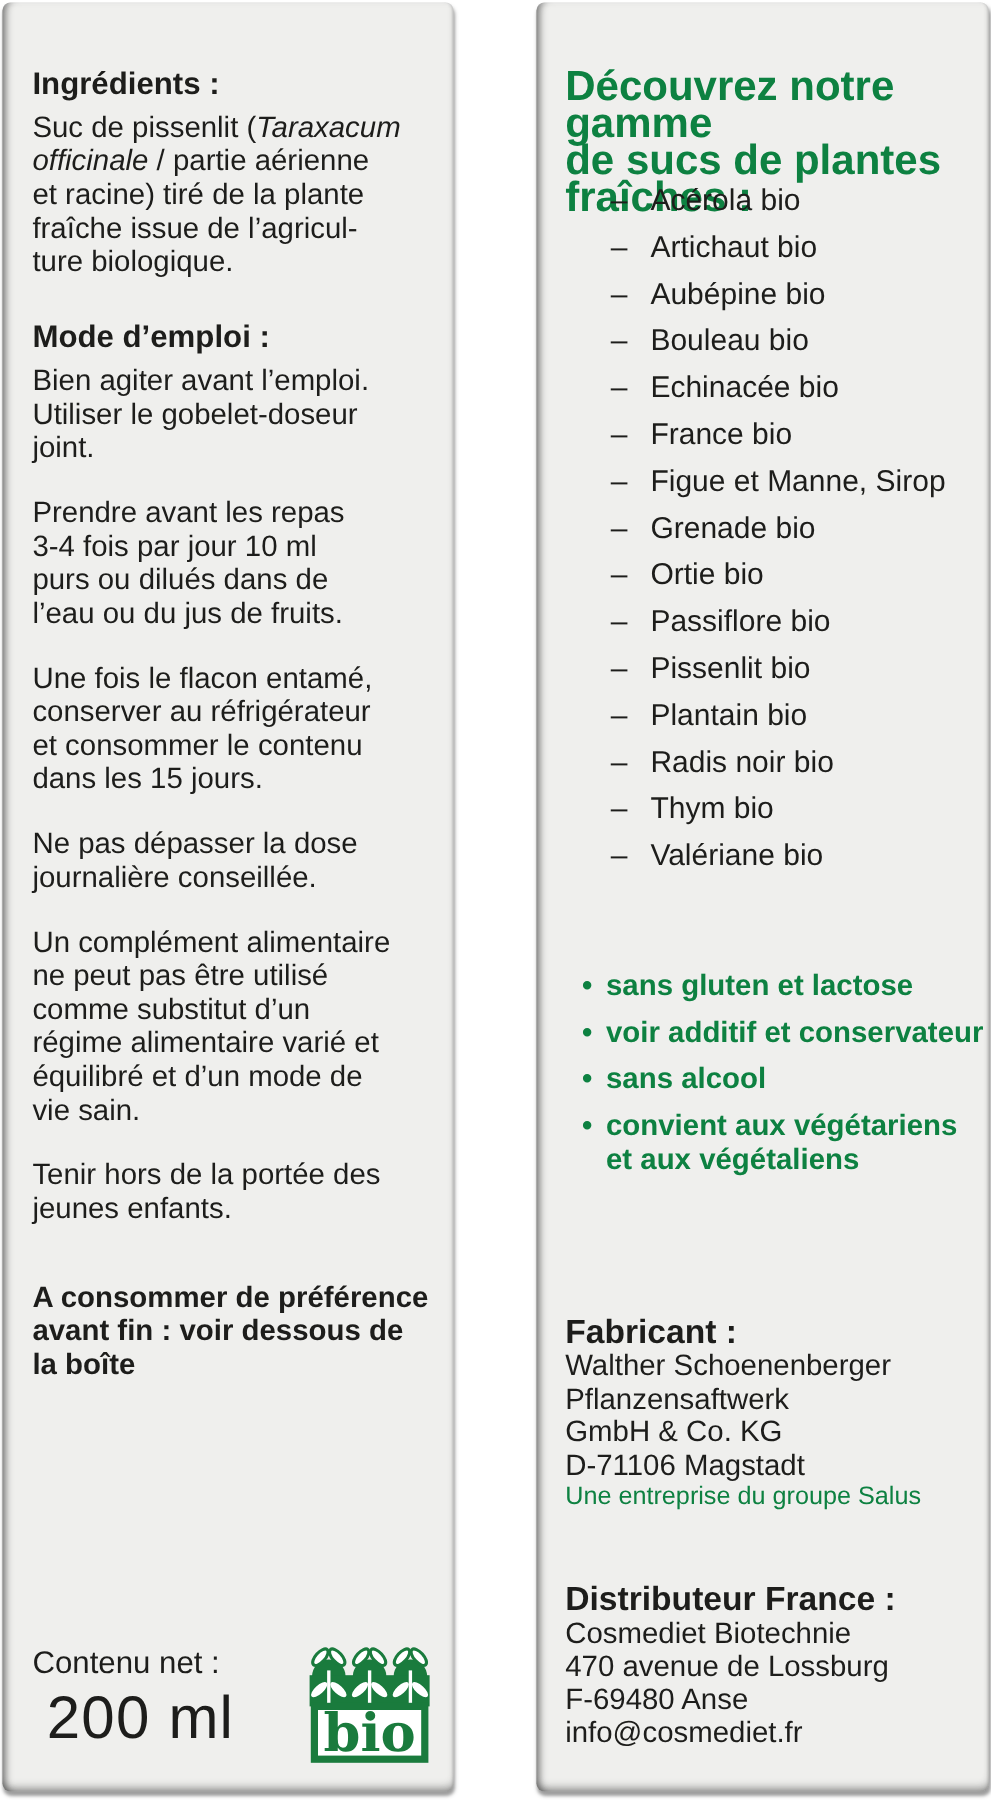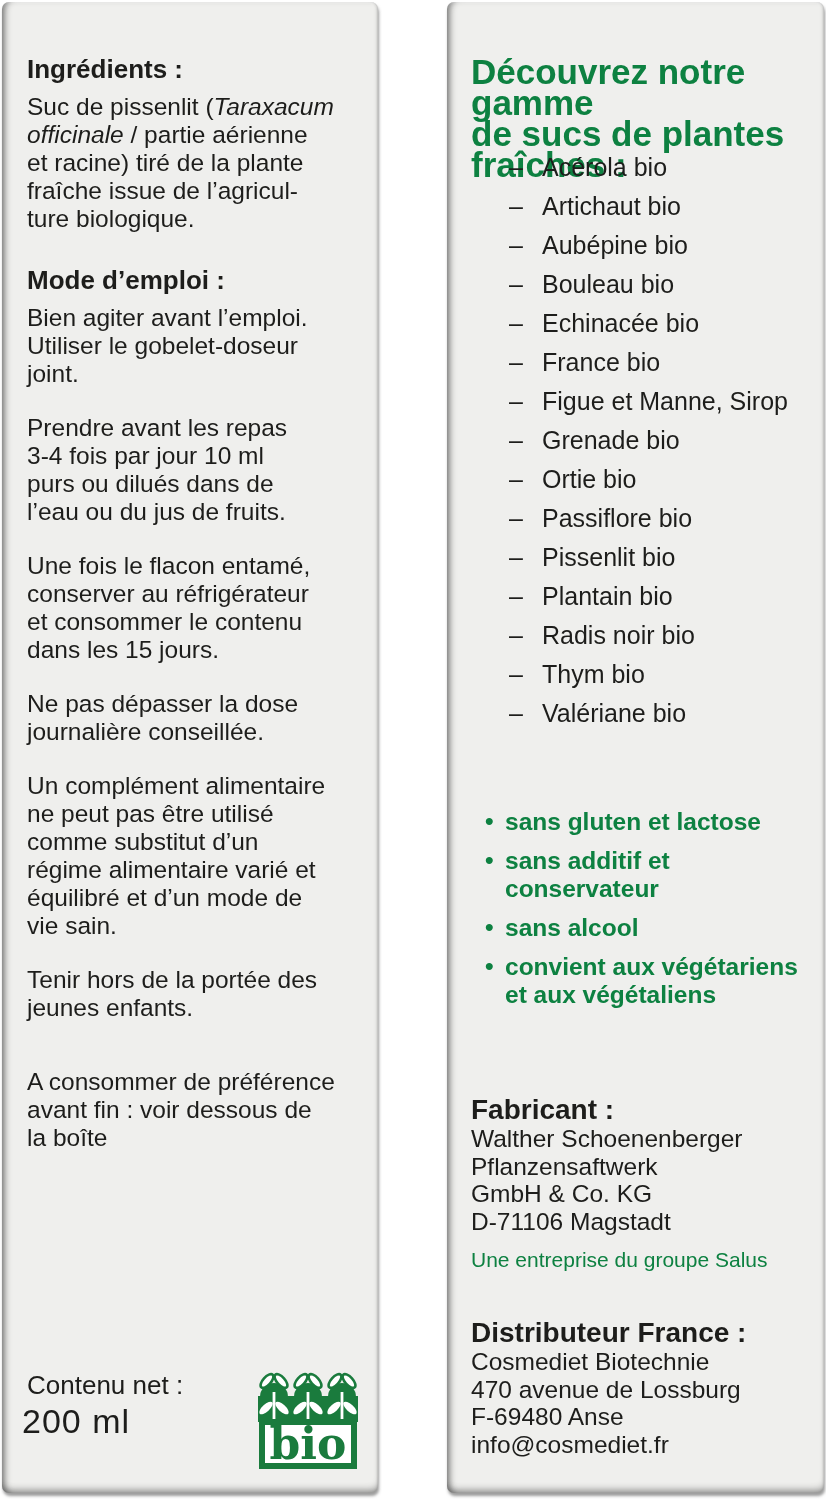--- a/index.html
+++ b/index.html
@@ -29,24 +29,24 @@
 
   
   .left-content{
     position:absolute;left:25px;top:52px;width:334px;
     font-size:24.5px;line-height:28px;
   }
   .sec-title{font-size:26px;font-weight:bold;line-height:30px;}
   .para{white-space:pre-line;margin-top:26px;}
   .para.first{margin-top:9px;}
   .usage-title{margin-top:32px;}
-  .para.bbd{margin-top:46px;}
+  .para.bbd{margin-top:46px;font-weight:bold;}
 
   .net-label{position:absolute;left:25px;top:1368px;font-size:26px;}
-  .net-value{position:absolute;left:20px;top:1400px;font-size:34px;letter-spacing:1px;}
+  .net-value{position:absolute;left:37px;top:1400px;font-size:50px;letter-spacing:1px;}
   .bio-logo{position:absolute;left:252px;top:1358px;width:108px;height:112px;color:var(--bio-green);}
   .bio-logo svg{width:100%;height:100%;display:block;}
   .bio-text{font-family:"DejaVu Serif", serif;font-weight:bold;}
 
   
   .range-title{
     position:absolute;left:24px;top:54px;width:340px;
     font-size:35px;font-weight:bold;line-height:31px;
     color:var(--green);white-space:pre-line;
   }
@@ -58,21 +58,21 @@
     display:flex;align-items:flex-start;margin-bottom:11px;
     font-size:24.5px;line-height:28px;font-weight:bold;color:var(--green);
     white-space:pre-line;
   }
   .features .bullet{width:20px;margin-left:14px;flex:0 0 20px;}
   .addr{position:absolute;left:24px;width:340px;font-size:24.5px;line-height:27.5px;}
   .manufacturer{top:1093px;}
   .distributor{top:1316px;}
   .addr-title{font-size:28px;font-weight:bold;line-height:30px;}
   .addr-lines{white-space:pre-line;}
-  .group-note{margin-top:13px;color:var(--green);font-size:21px;line-height:24px;}
+  .group-note{color:var(--green);font-size:21px;line-height:24px;}
 </style>
 </head>
 <body>
 
 <div class="panel panel-left">
   <div class="left-content">
     <div class="sec-title">Ingrédients :</div>
     <div class="para first"><span>Suc de pissenlit (</span><span style="font-style: italic;">Taraxacum
 officinale</span><span> / partie aérienne
 et racine) tiré de la plante
@@ -210,21 +210,21 @@
       </li>
     </ul>
 
   <ul class="features">
 
       <li>
         <span class="bullet">•</span><span>sans gluten et lactose</span>
       </li>
 
       <li>
-        <span class="bullet">•</span><span>sans additif et conservateur</span>
+        <span class="bullet">•</span><span>voir additif et conservateur</span>
       </li>
 
       <li>
         <span class="bullet">•</span><span>sans alcool</span>
       </li>
 
       <li>
         <span class="bullet">•</span><span>convient aux végétariens
 et aux végétaliens</span>
       </li>

